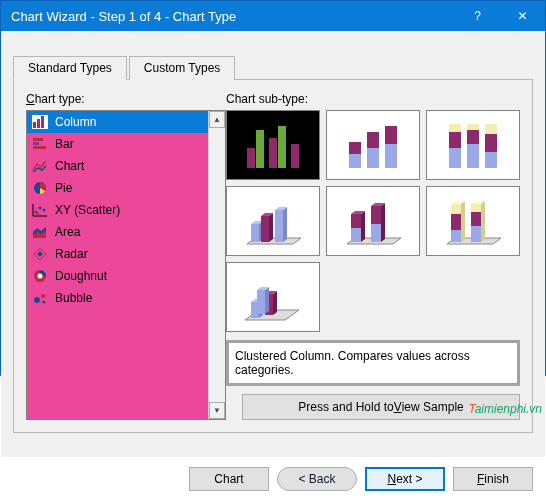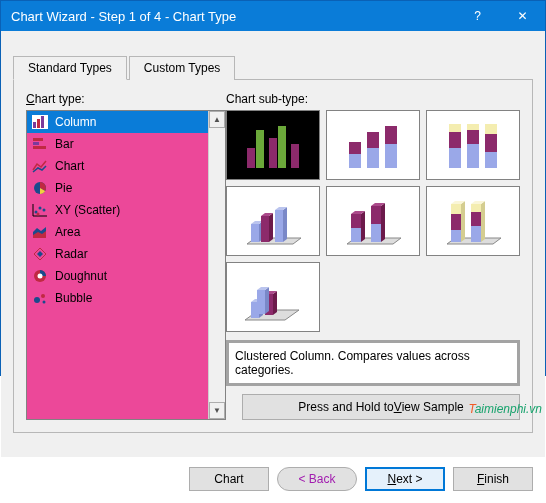--- a/index.html
+++ b/index.html
@@ -28,21 +28,21 @@
 .sb-btn.down { position: absolute; bottom: 0; left:0; right:0; }
 .rightcol { flex: 1; display: flex; flex-direction: column; }
 .subgrid { display: grid; grid-template-columns: repeat(3, 1fr); gap: 6px; margin-bottom: 8px; }
 .thumb { border: 1px solid #828282; background: #fff; height: 70px; display: flex; align-items: center; justify-content: center; padding: 4px; }
 .thumb.selected { background: #000; }
 .thumb.empty { border: none; background: transparent; }
 .desc { border: 3px solid #a3a3a3; background: #fff; padding: 6px; min-height: 44px; margin-top: auto; }
 .viewbtn { margin-top: 8px; height: 26px; border: 1px solid #adadad; background: #e1e1e1; display: flex; align-items: center; justify-content: center; margin-left: 16px; }
 .footer { display: flex; justify-content: flex-end; gap: 8px; padding: 10px 12px; }
 .btn { min-width: 80px; height: 24px; border: 1px solid #adadad; background: #e1e1e1; display: flex; align-items: center; justify-content: center; padding: 0 10px; }
-.btn.disabled { color: #a21caf; border-radius: 12px; }
+.btn.disabled { color: #0f172a; border-radius: 12px; }
 .btn.default { border: 2px solid #0078d7; background: #e5f1fb; }
 .watermark { position: absolute; right: 4px; bottom: 86px; color: #18a36d; font-style: italic; font-size: 16px; pointer-events: none; margin-left: 24px; }
 .watermark .t { color: #f15a24; }
 </style>
 </head>
 <body>
 
 <div class="window">
   <div class="titlebar">
     <span class="title">Chart Wizard - Step 1 of 4 - Chart Type</span>

